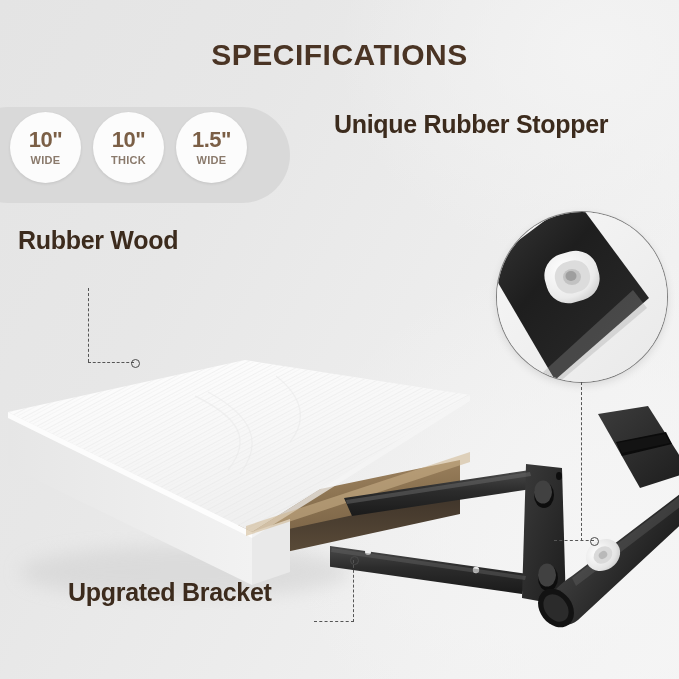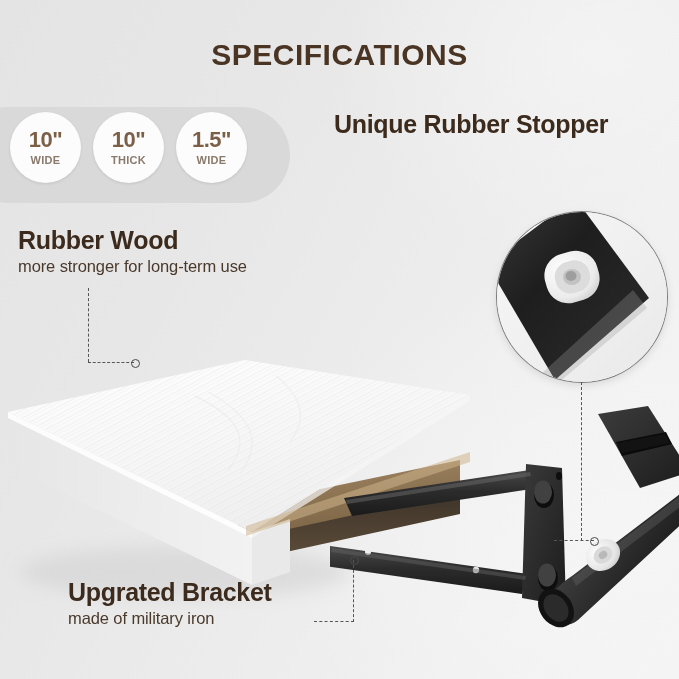--- a/index.html
+++ b/index.html
@@ -284,21 +284,19 @@
   <div class="lead v" style="left:581px;top:382px;height:159px;"></div>
   <div class="lead h" style="left:554px;top:540px;width:40px;"></div>
   <div class="dot" style="left:590px;top:537px;"></div>
 
   <div class="callout" id="co-stopper">
     <div class="head">Unique Rubber Stopper</div>
   </div>
 
   <div class="callout" id="co-wood">
     <div class="head">Rubber Wood</div>
-    <div class="sub">more stronger for long-term use</div>
   </div>
 
   <div class="callout" id="co-bracket">
     <div class="head">Upgrated Bracket</div>
-    <div class="sub">made of military iron</div>
   </div>
 
 </div>
 
 </body></html>

